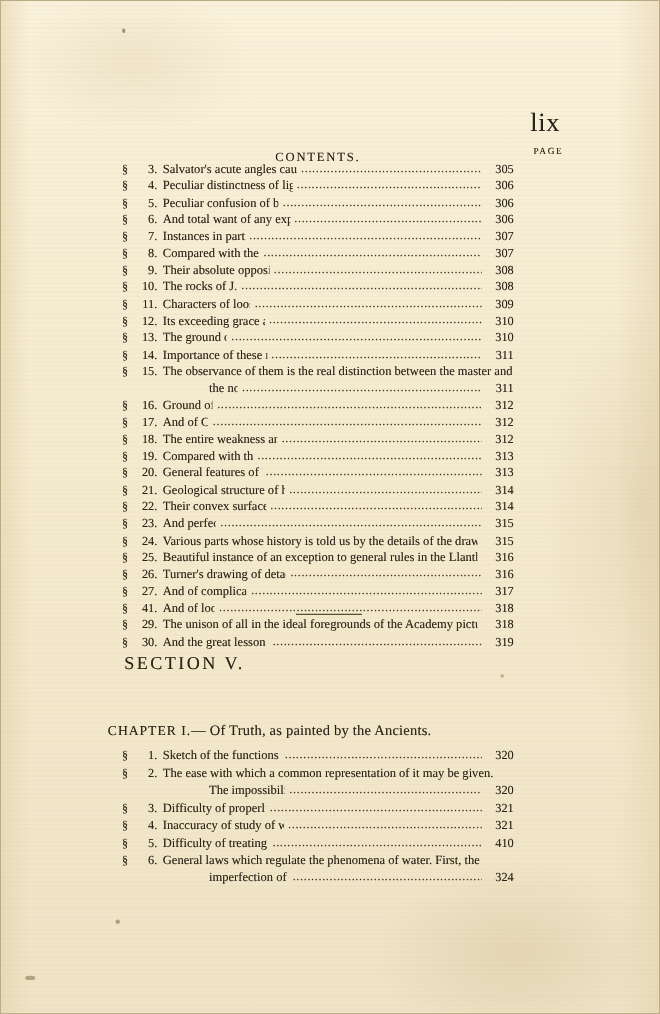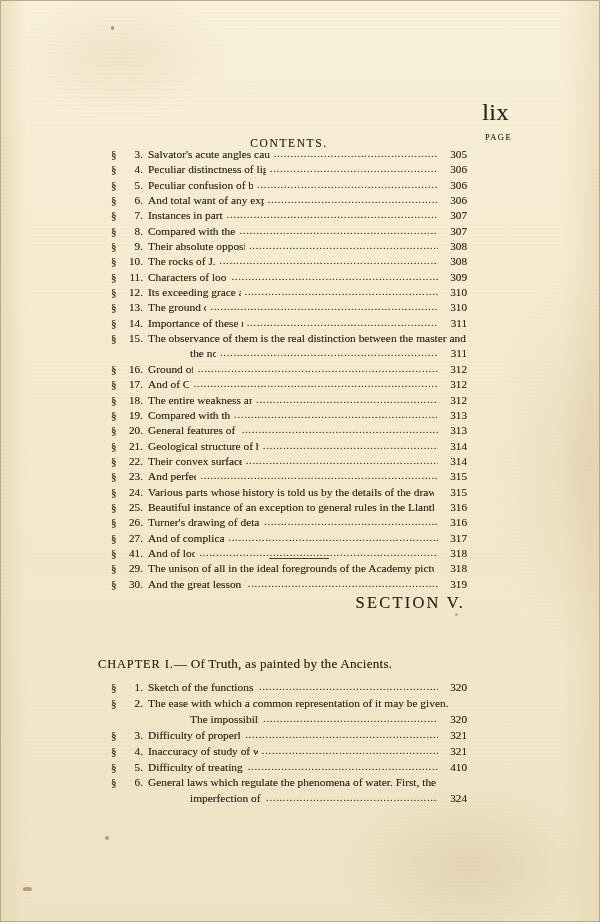--- a/index.html
+++ b/index.html
@@ -175,21 +175,21 @@
     border-top: 1.6px solid #312819;
     opacity: .9;
   }
 
   
   .section-title {
     position: absolute;
     left: 112px;
     top: 592px;
     width: 352px;
-    text-align: right;
+    text-align: left;
     font-size: 16.5px;
     letter-spacing: 2.2px;
     font-variant: small-caps;
     text-transform: uppercase;
   }
   .section-sub {
     position: absolute;
     left: 112px;
     top: 630px;
     width: 352px;

